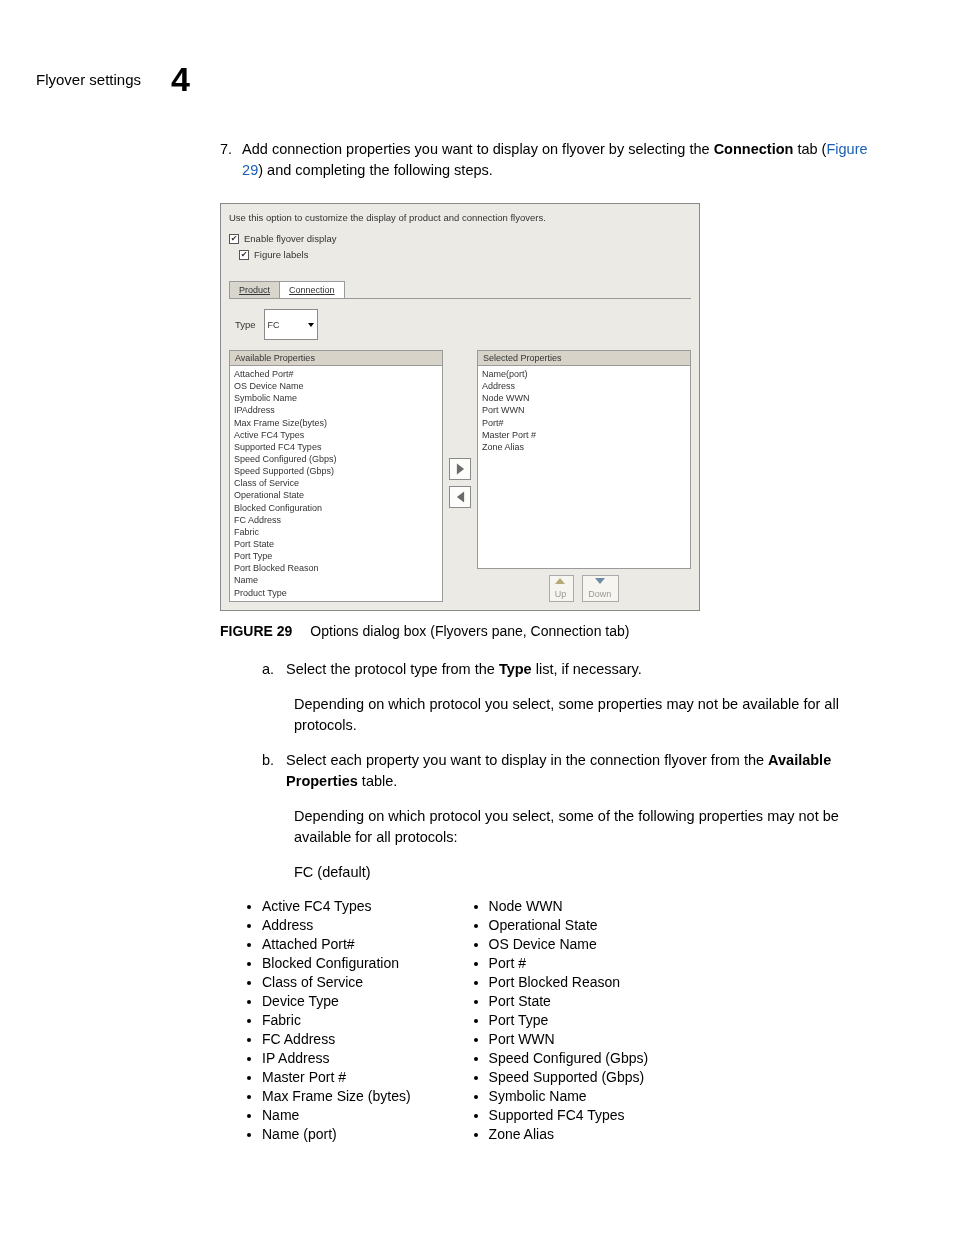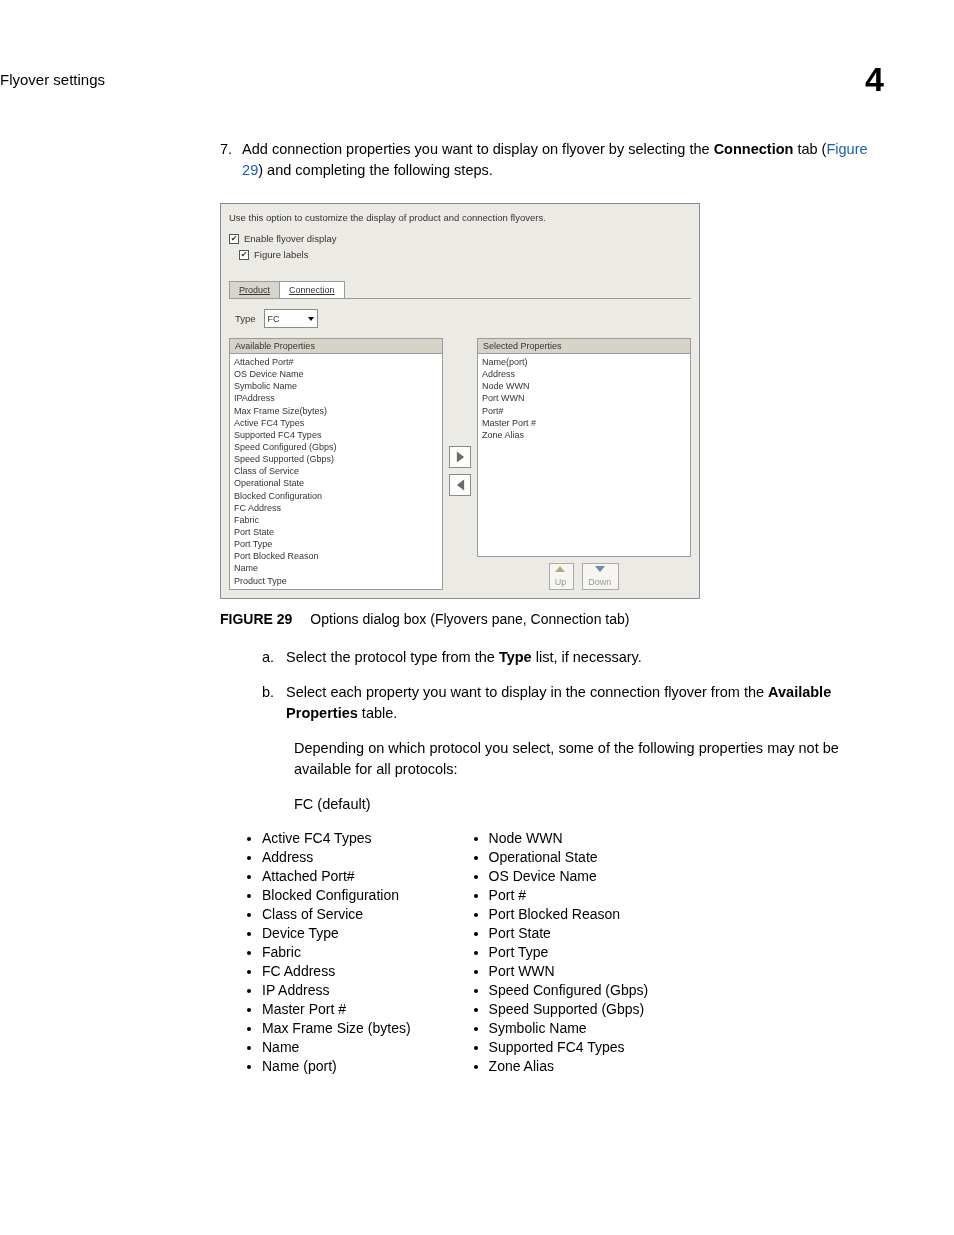--- a/index.html
+++ b/index.html
@@ -7,24 +7,25 @@
     font-family: Arial, Helvetica, sans-serif;
     background: #fff;
     color: #000;
     width: 954px;
     margin: 0 auto;
     position: relative;
     min-height: 1235px;
   }
   .header {
     display: flex;
-    justify-content: space-between;
+    justify-content: flex-start;
     align-items: center;
     padding: 60px 70px 10px 0;
     gap: 30px;
+    margin-left: 36px;
   }
   .header-title {
     font-size: 15px;
     color: #000;
   }
   .header-chapter {
     font-size: 34px;
     font-weight: bold;
   }
   .content {
@@ -75,21 +76,21 @@
   }
   .tab.inactive {
     background: #d8d5cd;
     border-right: none;
   }
   .tabs-line { border-top: 1px solid #9a9a9a; margin: 0 2px 10px 2px; }
   .type-row { display: flex; align-items: center; gap: 8px; margin: 2px 2px 10px 8px; }
   .type-select {
     border: 1px solid #8a8a8a;
     background: #fff;
-    width: 54px; height: 19px;
+    width: 54px; height: 31px;
     display: flex; align-items: center;
     padding: 0 3px;
     justify-content: space-between;
     font-size: 9px;
   }
   .type-select .caret {
     width: 0; height: 0;
     border-left: 3px solid transparent;
     border-right: 3px solid transparent;
     border-top: 4px solid #000;
@@ -305,20 +306,21 @@
     <span class="fignum">FIGURE 29</span><span>Options dialog box (Flyovers pane, Connection tab)</span>
   </div>
 
   <div class="sub-step">
     <span class="sub-step-letter">a.</span>
     <span>
       <span>Select the </span><span>protocol</span><span> type from the </span><span class="bold">Type</span><span> list, if necessary.</span>
     </span>
   </div>
 
+  <p class="sub-para">Depending on which protocol you select, some properties may not be available for all protocols.</p>
 
   <div class="sub-step">
     <span class="sub-step-letter">b.</span>
     <span>
       <span>Select each property you want to display in the connection flyover from the </span><span class="bold">Available Properties</span><span> table.</span>
     </span>
   </div>
 
   <p class="sub-para">Depending on which protocol you select, some of the following properties may not be available for all protocols:</p>
 

